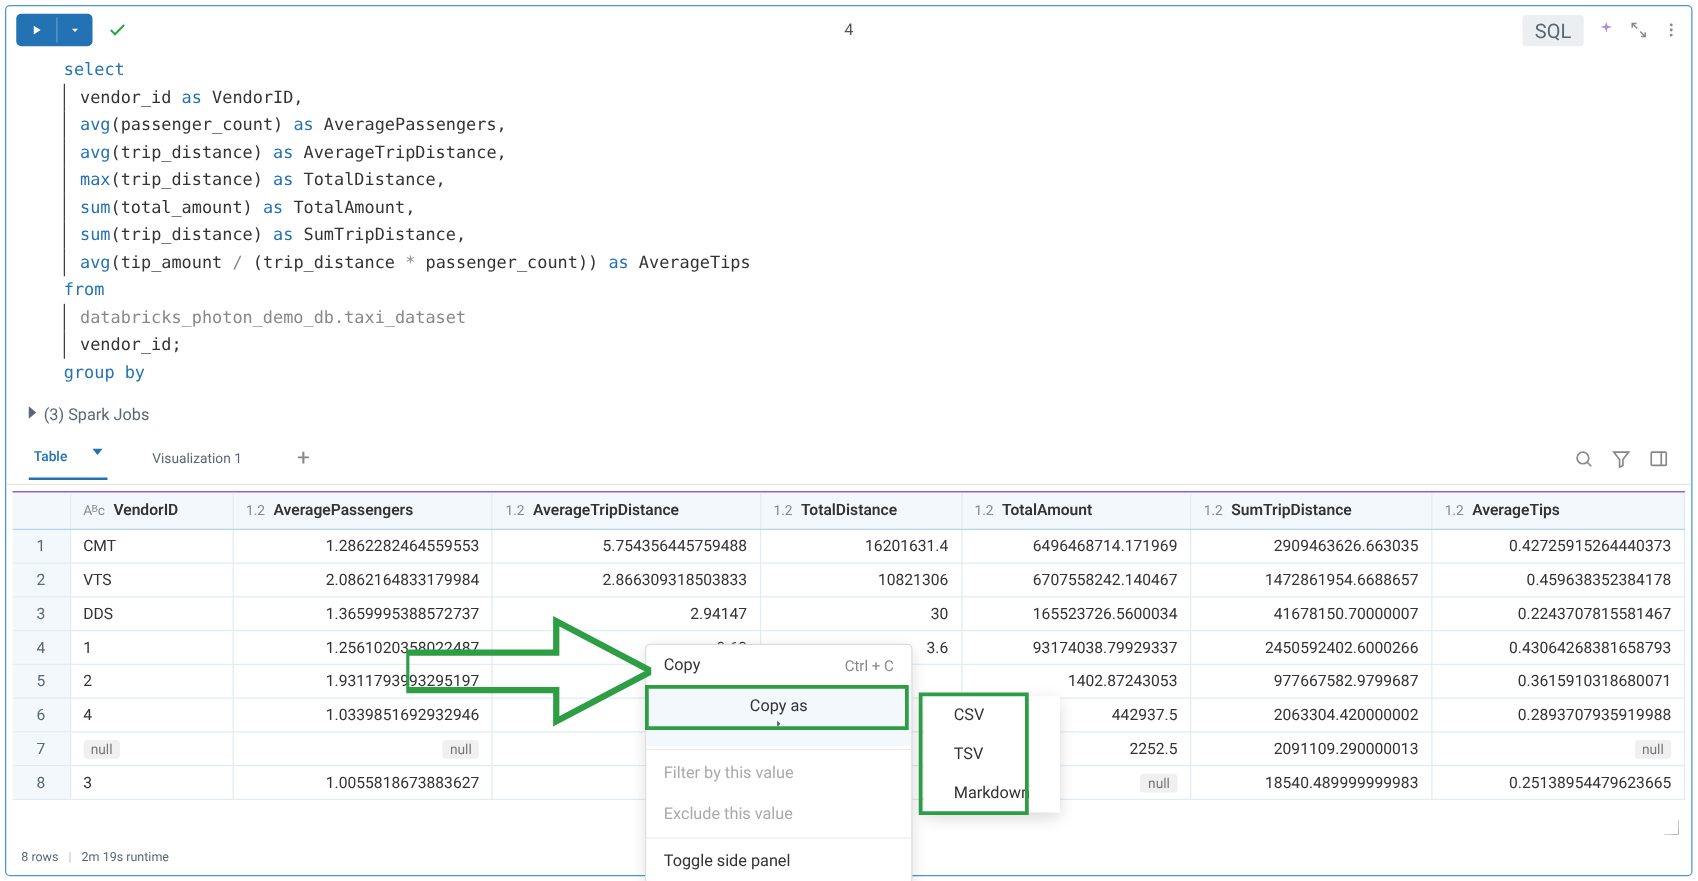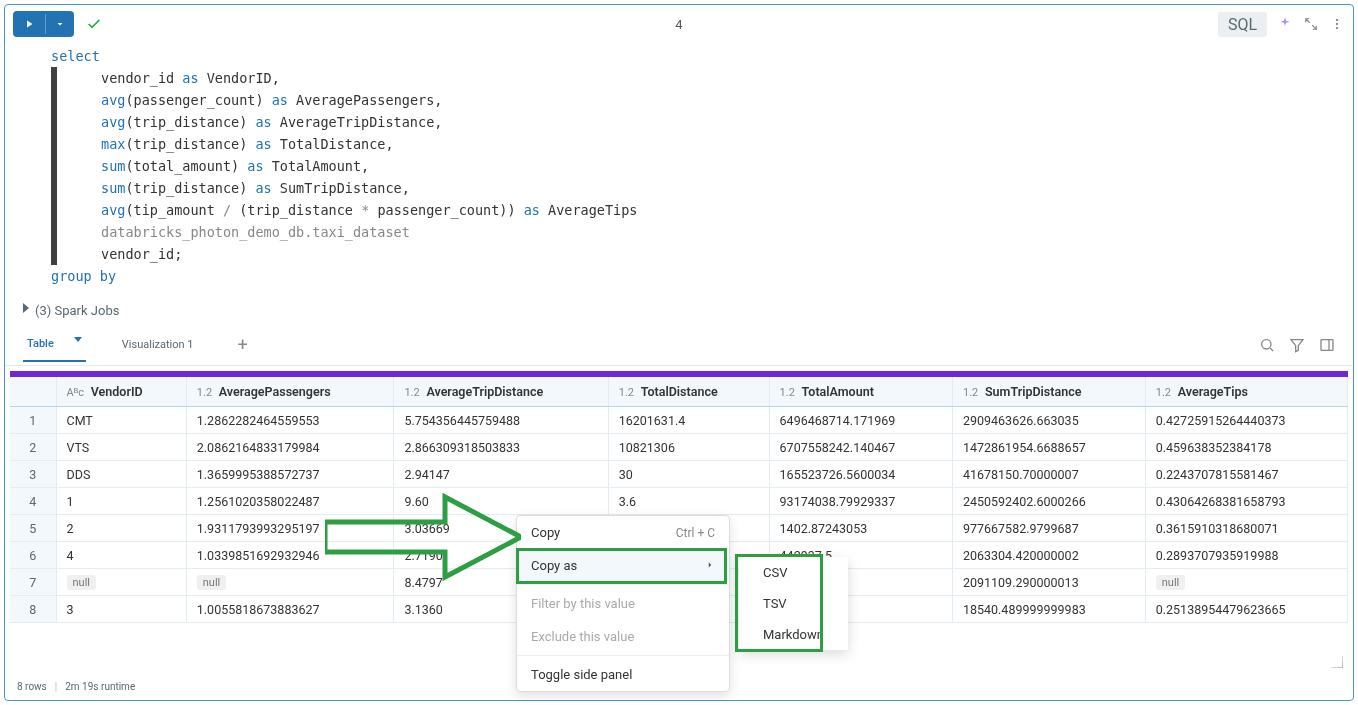--- a/index.html
+++ b/index.html
@@ -74,22 +74,22 @@
   padding: 2px 0 10px 46px;
   font-family: "Menlo", "Consolas", monospace;
   font-size: 13.5px;
   line-height: 22px;
   color: #333;
 }
 .code-line { white-space: pre; }
 .kw { color: #2272b4; }
 .gray { color: #888; }
 .code-line.indent {
-  border-left: 6px solid #404040;
-  padding-left: 44px;
+  border-left: 1px solid #404040;
+  padding-left: 12px;
   margin-left: 0;
 }
 .spark-jobs {
   padding: 6px 18px;
   color: #5a6872;
   font-size: 13px;
   display: flex;
   align-items: flex-start;
   gap: 6px;
   cursor: pointer;
@@ -119,21 +119,21 @@
   font-weight: 500;
 }
 .chevron-down { display:inline-block; width:0; height:0; border-left:4px solid transparent; border-right:4px solid transparent; border-top:5px solid #2272b4; }
 .plus-tab {
   color: #888; font-size: 18px; cursor: pointer; padding: 4px 8px;
 }
 .tab-right-tools {
   margin-left: auto; display:flex; align-items:center; gap: 14px;
 }
 .data-table-wrap {
-  border-top: 6px solid #6d28d9;
+  border-top: 1px solid #6d28d9;
   margin: 5px;
   overflow: hidden;
   position: relative;
 }
 .data-table { width: 100%; border-collapse: collapse; font-size: 12.5px; }
 .data-table th {
   background: #f2f8fc;
   text-align: left;
   padding: 7px 10px;
   font-weight: 600;
@@ -150,21 +150,21 @@
   border-right: 1px solid #e1ecf4;
   height: 27px;
   white-space: nowrap;
 }
 .row-num-cell {
   background: #f2f8fc;
   text-align: center !important;
   color: #5a6872;
   width: 46px;
 }
-.num-cell { text-align: left; }
+.num-cell { text-align: right; }
 .null-badge {
   display: inline-block;
   background: #f0f0f0;
   color: #777;
   border-radius: 3px;
   padding: 1px 6px;
   font-size: 11px;
 }
 .status-bar {
   position: absolute;
@@ -188,21 +188,21 @@
   z-index: 10;
   width: 214px;
 }
 .cm-item {
   padding: 9px 14px;
   display: flex;
   align-items: center;
   justify-content: space-between;
   cursor: pointer;
 }
-.cm-item.highlighted { background: #f2f8fc; }
+.cm-item.highlighted { background: #f2f8fc; flex-direction: column; }
 .cm-item.disabled { color: #aaa; cursor: default; }
 .cm-divider { border-top: 1px solid #eee; margin: 2px 0; }
 .cm-shortcut { color: #888; font-size: 12px; }
 .submenu {
   position: absolute;
   background: #fff;
   box-shadow: 0 4px 12px rgba(0,0,0,.15);
   font-size: 13px;
   z-index: 11;
 }
@@ -274,20 +274,21 @@
 
   <div class="code-area" id="code-area">
       <div class="code-line "><span class="kw">select</span></div>
       <div class="code-line indent">vendor_id <span class="kw">as</span> VendorID,</div>
       <div class="code-line indent"><span class="kw">avg</span>(passenger_count) <span class="kw">as</span> AveragePassengers,</div>
       <div class="code-line indent"><span class="kw">avg</span>(trip_distance) <span class="kw">as</span> AverageTripDistance,</div>
       <div class="code-line indent"><span class="kw">max</span>(trip_distance) <span class="kw">as</span> TotalDistance,</div>
       <div class="code-line indent"><span class="kw">sum</span>(total_amount) <span class="kw">as</span> TotalAmount,</div>
       <div class="code-line indent"><span class="kw">sum</span>(trip_distance) <span class="kw">as</span> SumTripDistance,</div>
       <div class="code-line indent"><span class="kw">avg</span>(tip_amount <span class="gray">/</span> (trip_distance <span class="gray">*</span> passenger_count)) <span class="kw">as</span> AverageTips</div>
+      <div class="code-line "><span class="kw">from</span></div>
       <div class="code-line indent"><span class="gray">databricks_photon_demo_db.taxi_dataset</span></div>
       <div class="code-line indent">vendor_id;</div>
       <div class="code-line "><span class="kw">group by</span></div>
     </div>
 
   <div class="spark-jobs">
     <span class="triangle-right"></span>
     <span>(3) Spark Jobs</span>
   </div>
 

